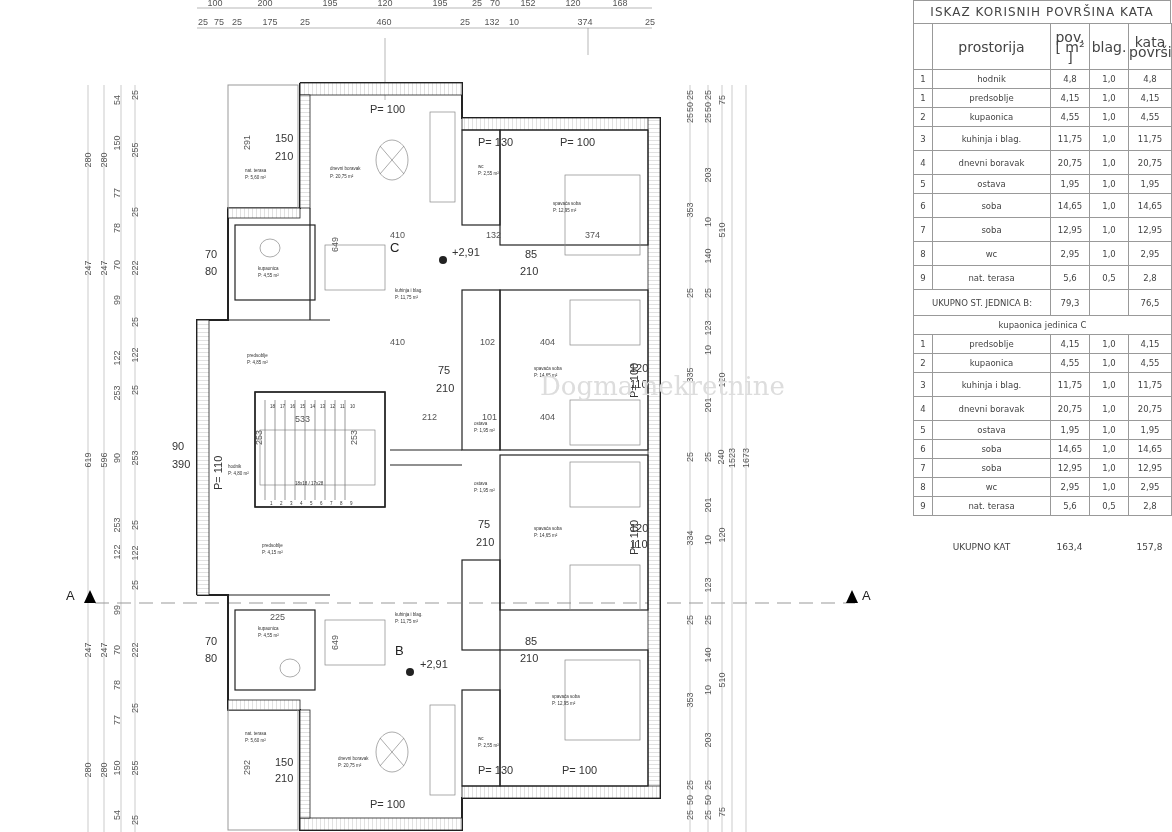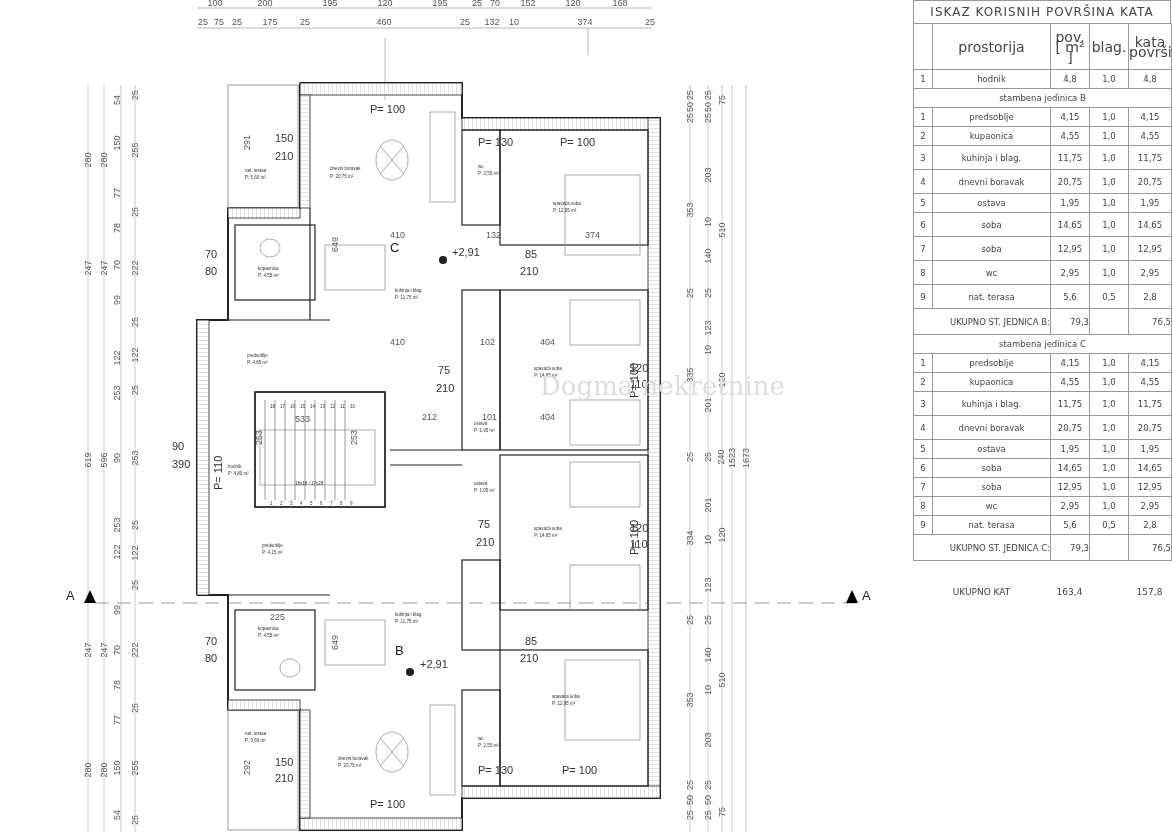--- a/index.html
+++ b/index.html
@@ -11,21 +11,21 @@
   .lbig{font-family:"Liberation Sans",sans-serif;font-size:13px;fill:#222;}
   .room{font-family:"Liberation Sans",sans-serif;font-size:4.5px;fill:#333;}
   #tbl{position:absolute;left:913px;top:0;width:258px;font-family:"DejaVu Sans",sans-serif;color:#444;}
   #tbl .title{height:22px;line-height:22px;text-align:center;font-size:12px;letter-spacing:1px;border:1px solid #999;border-bottom:none;}
   #tbl table{border-collapse:collapse;width:258px;table-layout:fixed;font-size:8.5px;}
   #tbl td{border:1px solid #999;text-align:center;padding:0;overflow:hidden;}
   #tbl .hdr td{height:45px;font-size:14px;line-height:10px;}
   #tbl .sec td{height:18px;}
   #tbl tr.r td{height:18px;}
   #tbl tr.rt td{height:23px;}
-  #tbl tr.sum td{height:25px;text-align:right;}
+  #tbl tr.sum td{height:25px;}
   #tbl .final{display:flex;height:24px;align-items:center;font-size:9px;}
   .final span{display:block;text-align:center;margin-top:38px;}
 </style>
 </head>
 <body>
 
 <div id="plan">
 <svg viewBox="0 0 912 832" xmlns="http://www.w3.org/2000/svg">
   <defs>
     <pattern id="hatch" width="4" height="4" patternUnits="userSpaceOnUse">
@@ -426,23 +426,20 @@
       <td>kata površina</td>
     </tr>
     <tr class="r">
       <td>1</td>
           <td>hodnik</td>
           <td>4,8</td>
           <td>1,0</td>
           <td>4,8</td>
     </tr>
 
-    <tr class="sec">
-          <td colspan="5">stambena jedinica B</td>
-        </tr>
     <tr class="r">
           <td>1</td>
           <td>predsoblje</td>
           <td>4,15</td>
           <td>1,0</td>
           <td>4,15</td>
         </tr>
     <tr class="r">
           <td>2</td>
           <td>kupaonica</td>
@@ -500,21 +497,21 @@
           <td>2,8</td>
         </tr>
     <tr class="sum">
           <td colspan="2">UKUPNO ST. JEDNICA B:</td>
           <td>79,3</td>
           <td></td>
           <td>76,5</td>
         </tr>
 
     <tr class="sec">
-          <td colspan="5">stambena jedinica C</td>
+          <td colspan="5">kupaonica jedinica C</td>
         </tr>
     <tr class="r">
           <td>1</td>
           <td>predsoblje</td>
           <td>4,15</td>
           <td>1,0</td>
           <td>4,15</td>
         </tr>
     <tr class="r">
           <td>2</td>
@@ -564,26 +561,20 @@
           <td>2,95</td>
           <td>1,0</td>
           <td>2,95</td>
         </tr>
     <tr class="r">
           <td>9</td>
           <td>nat. terasa</td>
           <td>5,6</td>
           <td>0,5</td>
           <td>2,8</td>
-        </tr>
-    <tr class="sum">
-          <td colspan="2">UKUPNO ST. JEDNICA C:</td>
-          <td>79,3</td>
-          <td></td>
-          <td>76,5</td>
         </tr>
   </tbody>
     </table>
   <div class="final">
     <span style="width:137px">UKUPNO KAT</span>
     <span style="width:39px">163,4</span>
     <span style="width:39px"></span>
     <span style="width:43px">157,8</span>
   </div>
 </div>

